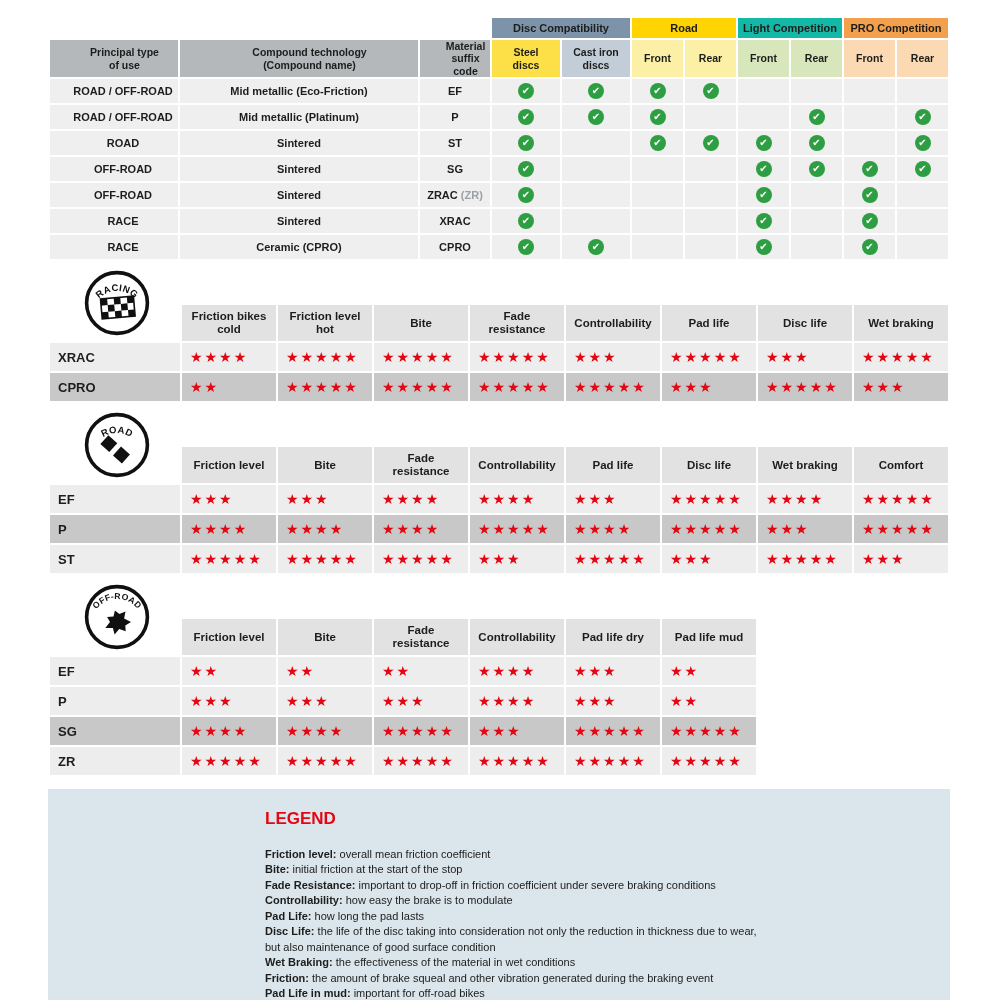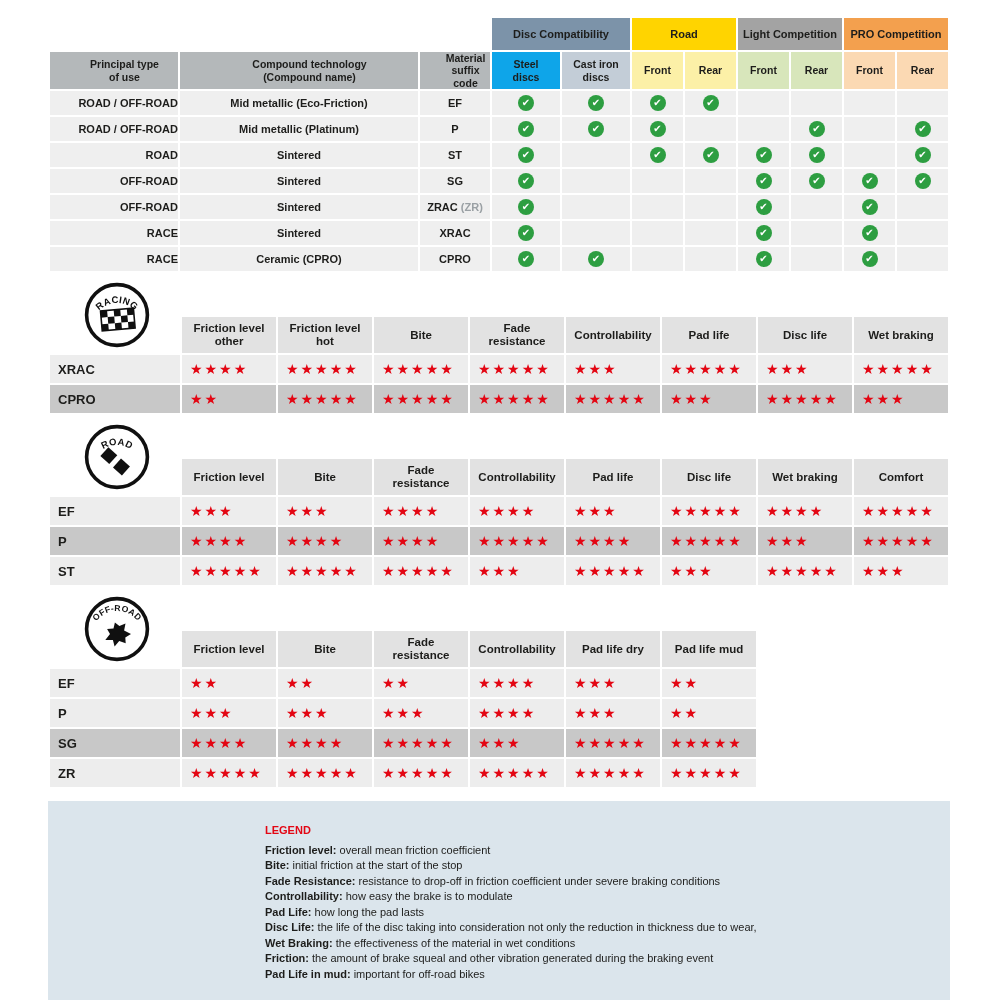--- a/index.html
+++ b/index.html
@@ -6,25 +6,25 @@
   html,body{width:1000px;height:1000px;overflow:hidden;}
   body{background:#fff;font-family:"Liberation Sans","DejaVu Sans",sans-serif;color:#1d1d1b;}
   .page{padding:16px 50px 0 48px;}
 
   table{border-collapse:separate;border-spacing:2px;table-layout:fixed;}
 
   
   .compat{width:902px;}
   .compat th,.compat td{text-align:center;vertical-align:middle;font-size:11px;overflow:hidden;}
   .compat th.blank{background:transparent;}
-  .compat th.group{height:32px;font-weight:bold;}
+  .compat th.group{height:20px;font-weight:bold;}
   .compat tr.colrow th{height:36px;white-space:pre-line;font-weight:bold;line-height:1.18;font-size:10.5px;}
   .compat tr.colrow th.main{background:#b4b8ba;padding-left:21px;}
   .compat td{height:24px;background:#efefef;font-weight:bold;}
-  .compat td.usecol{text-align:right;padding-left:18px;}
+  .compat td.usecol{text-align:center;padding-left:18px;}
   .compat .alt{color:#9aa0a4;}
 
   .check{display:inline-flex;align-items:center;justify-content:center;
          width:16px;height:16px;border-radius:50%;background:#2d9e41;color:#fff;
          font-size:10px;font-weight:bold;line-height:1;font-family:"DejaVu Sans",sans-serif;}
 
   
   .rating{margin-top:42px;position:relative;}
   .section-icon{position:absolute;left:35px;top:-34px;width:68px;height:68px;}
   .rating th{height:36px;background:#e2e2e2;font-size:11.5px;font-weight:bold;
@@ -32,21 +32,21 @@
   .rating th.corner{background:transparent;}
   .rating td{height:28px;vertical-align:middle;}
   .rating td.label{font-size:13px;font-weight:bold;text-align:left;padding-left:8px;}
   .rating tr.light td{background:#ededed;}
   .rating tr.dark td{background:#c8c8c8;}
   .stars{color:#e30613;font-family:"DejaVu Sans",sans-serif;font-size:14px;
          letter-spacing:2px;text-align:left;padding-left:8px;white-space:nowrap;}
 
   
   .legend{margin-top:12px;width:902px;background:#dbe5ec;padding:22px 30px 22px 217px;}
-  .ltitle{color:#e30613;font-weight:bold;font-size:11px;margin-bottom:4px;line-height:15.5px;}
+  .ltitle{color:#e30613;font-weight:bold;font-size:17px;margin-bottom:20px;line-height:15.5px;}
   .lline{font-size:11px;line-height:15.5px;}
   .lline .term{font-weight:bold;}
 </style>
 </head>
 <body>
 
 <div class="page">
 
   <table class="compat">
     <colgroup>
@@ -60,31 +60,31 @@
       <col style="width:51px">
         <col style="width:51px">
       <col style="width:51px">
         <col style="width:51px">
     </colgroup>
   <thead>
         <tr>
           <th class="blank" colspan="3"></th>
           <th class="group" colspan="2" style="background: rgb(124, 147, 169);">Disc Compatibility</th>
           <th class="group" colspan="2" style="background: rgb(255, 212, 0);">Road</th>
-          <th class="group" colspan="2" style="background: #a3a3a3;">Light Competition</th>
+          <th class="group" colspan="2" style="background: #14b8a6;">Light Competition</th>
           <th class="group" colspan="2" style="background: rgb(243, 160, 78); margin-top: 44px;">PRO Competition</th>
         </tr>
         <tr class="colrow">
           <th class="main">Principal type
 of use</th>
           <th class="main">Compound technology
 (Compound name)</th>
           <th class="main">Material
 suffix code</th>
-          <th style="background: #0ea5e9;">Steel
+          <th style="background: #fde047;">Steel
 discs</th>
           <th style="background: rgb(195, 205, 215);">Cast iron
 discs</th>
           <th style="background: rgb(252, 240, 167);">Front</th>
           <th style="background: rgb(252, 240, 167);">Rear</th>
           <th style="background: rgb(216, 230, 187);">Front</th>
           <th style="background: rgb(216, 230, 187);">Rear</th>
           <th style="background: rgb(251, 217, 179);">Front</th>
           <th style="background: rgb(251, 217, 179);">Rear</th>
         </tr>
@@ -213,21 +213,21 @@
           <col style="width: 94px;">
           <col style="width: 94px;">
           <col style="width: 94px;">
           <col style="width: 94px;">
           <col style="width: 94px;">
           <col style="width: 94px;">
         </colgroup>
         <thead>
           <tr>
             <th class="corner"></th>
-            <th>Friction level other</th>
+            <th>Friction bikes cold</th>
             <th>Friction level hot</th>
             <th>Bite</th>
             <th>Fade resistance</th>
             <th>Controllability</th>
             <th>Pad life</th>
             <th>Disc life</th>
             <th>Wet braking</th>
           </tr>
         </thead>
         <tbody>
@@ -405,23 +405,24 @@
           </tr>
         </tbody>
       </table>
   </div>
 
   <div class="legend">
     <div class="ltitle">LEGEND</div>
     <div>
         <div class="lline"><span class="term">Friction level: </span><span>overall mean friction coefficient</span></div>
         <div class="lline"><span class="term">Bite: </span><span>initial friction at the start of the stop</span></div>
-        <div class="lline"><span class="term">Fade Resistance: </span><span>resistance to drop-off in friction coefficient under severe braking conditions</span></div>
+        <div class="lline"><span class="term">Fade Resistance: </span><span>important to drop-off in friction coefficient under severe braking conditions</span></div>
         <div class="lline"><span class="term">Controllability: </span><span>how easy the brake is to modulate</span></div>
         <div class="lline"><span class="term">Pad Life: </span><span>how long the pad lasts</span></div>
         <div class="lline"><span class="term">Disc Life: </span><span>the life of the disc taking into consideration not only the reduction in thickness due to wear,</span></div>
+        <div class="lline"><span>but also maintenance of good surface condition</span></div>
         <div class="lline"><span class="term">Wet Braking: </span><span>the effectiveness of the material in wet conditions</span></div>
         <div class="lline"><span class="term">Friction: </span><span>the amount of brake squeal and other vibration generated during the braking event</span></div>
         <div class="lline"><span class="term">Pad Life in mud: </span><span>important for off-road bikes</span></div>
       </div>
   </div>
 
 </div>
 
 </body></html>

